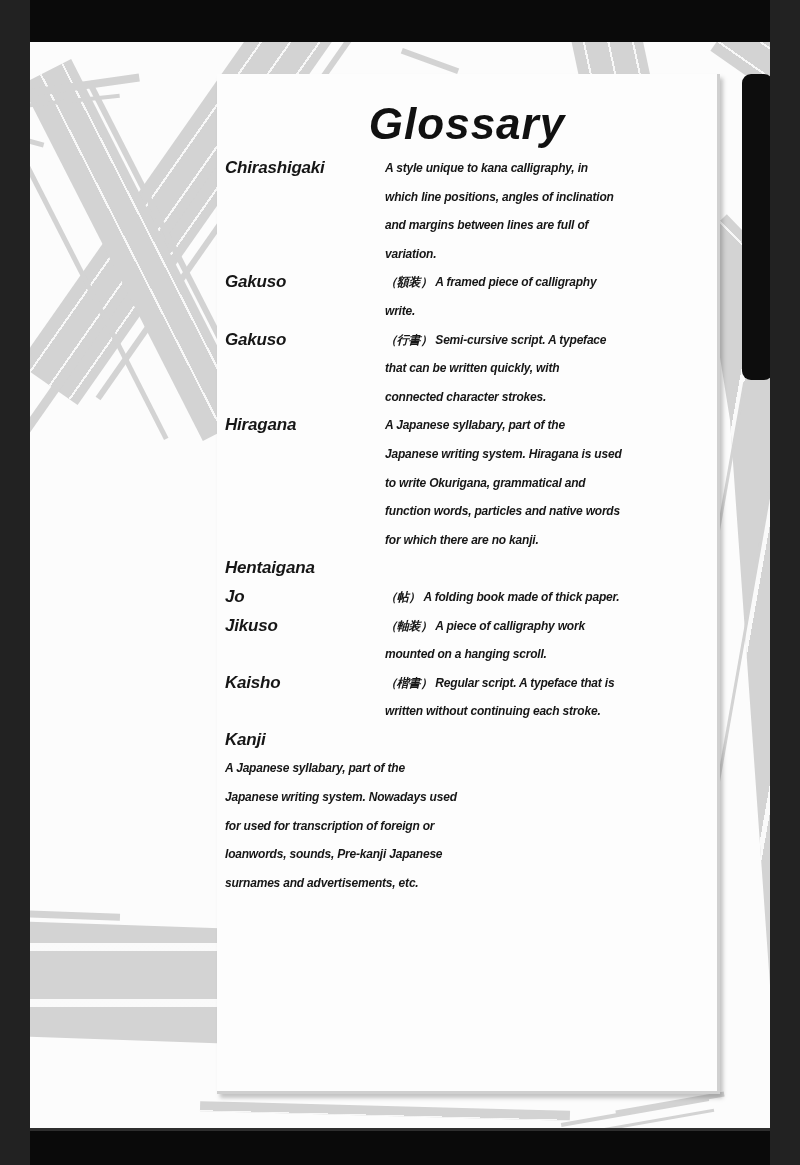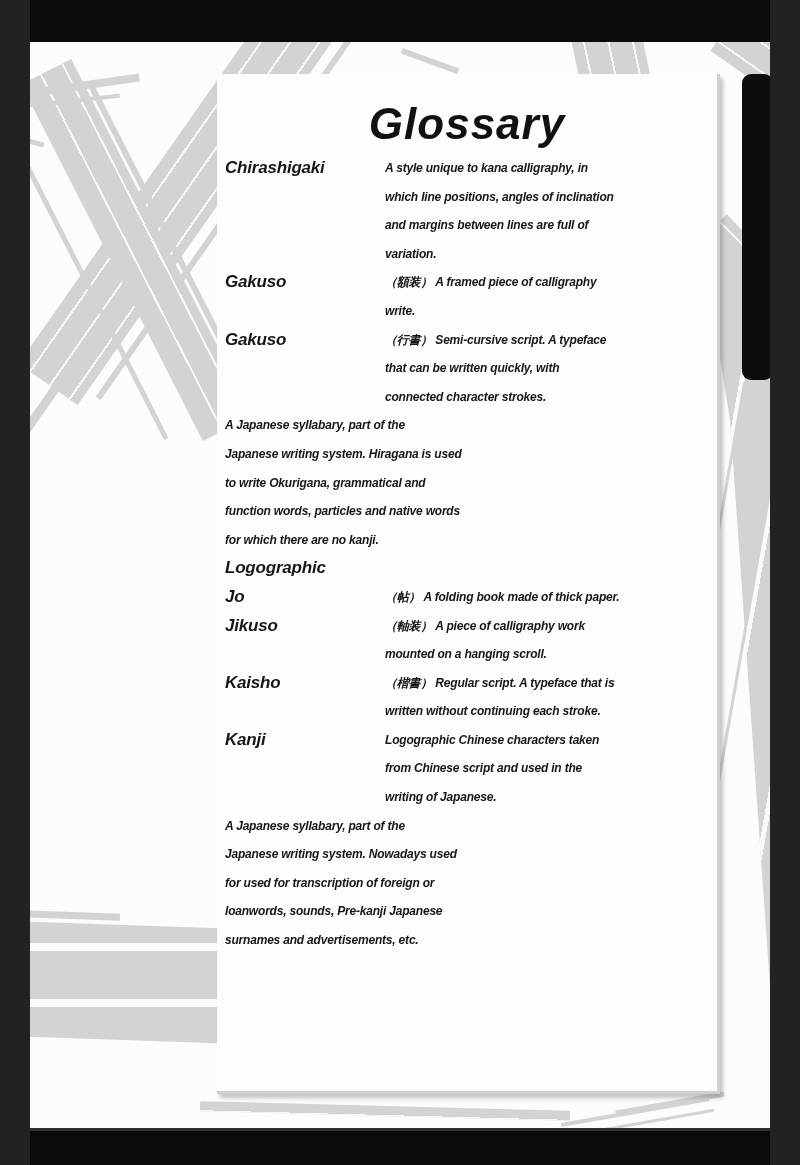--- a/index.html
+++ b/index.html
@@ -111,48 +111,46 @@
           <div class="def">（額装） A framed piece of calligraphy
 write.</div>
         </div>
         <div class="row">
           <div class="term">Gakuso</div>
           <div class="def">（行書） Semi-cursive script. A typeface
 that can be written quickly, with
 connected character strokes.</div>
         </div>
         <div class="row">
+          <div class="term">Hiragana</div>
           <div class="def">A Japanese syllabary, part of the
 Japanese writing system. Hiragana is used
 to write Okurigana, grammatical and
 function words, particles and native words
 for which there are no kanji.</div>
         </div>
         <div class="row">
-          <div class="term">Logographic</div>
+          <div class="term">Hentaigana</div>
         </div>
         <div class="row">
           <div class="term">Jo</div>
           <div class="def">（帖） A folding book made of thick paper.</div>
         </div>
         <div class="row">
           <div class="term">Jikuso</div>
           <div class="def">（軸装） A piece of calligraphy work
 mounted on a hanging scroll.</div>
         </div>
         <div class="row">
           <div class="term">Kaisho</div>
           <div class="def">（楷書） Regular script. A typeface that is
 written without continuing each stroke.</div>
         </div>
         <div class="row">
           <div class="term">Kanji</div>
-          <div class="def">Logographic Chinese characters taken
-from Chinese script and used in the
-writing of Japanese.</div>
         </div>
         <div class="row">
           <div class="def">A Japanese syllabary, part of the
 Japanese writing system. Nowadays used
 for used for transcription of foreign or
 loanwords, sounds, Pre-kanji Japanese
 surnames and advertisements, etc.</div>
         </div>
       </div>
   </div>

